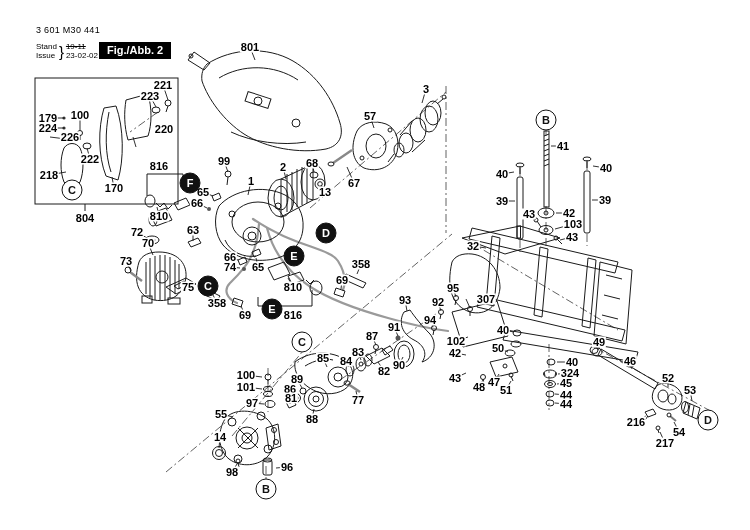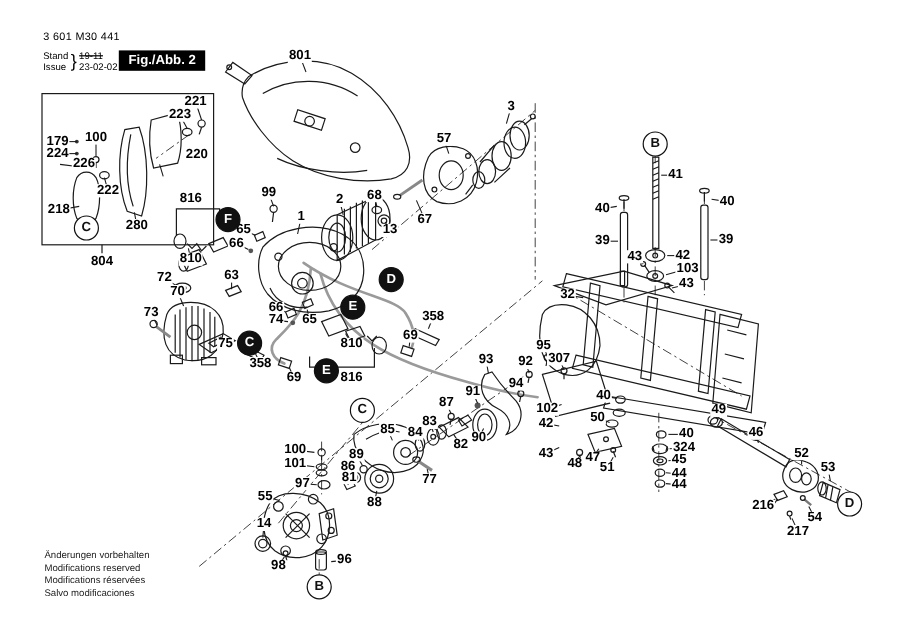--- a/index.html
+++ b/index.html
@@ -412,39 +412,33 @@
       <span>Issue</span>
     </span>
     <span class="brace">}</span>
     <span class="stand-col">
       <span class="date-old">19-11</span>
       <span>23-02-02</span>
     </span>
   </div>
   <div class="figbox">Fig./Abb. 2</div>
 
-  <div class="footer">
-    <div>Änderungen vorbehalten</div>
-    <div>Modifications reserved</div>
-    <div>Modifications réservées</div>
-    <div>Salvo modificaciones</div>
-  </div>
 
   <div style="position:absolute;inset:0;">
       <span class="part-label" style="left: 250px; top: 47px;">801</span>
       <span class="part-label" style="left: 163px; top: 85px;">221</span>
       <span class="part-label" style="left: 150px; top: 96px;">223</span>
       <span class="part-label" style="left: 48px; top: 118px;">179</span>
       <span class="part-label" style="left: 80px; top: 115px;">100</span>
       <span class="part-label" style="left: 48px; top: 128px;">224</span>
       <span class="part-label" style="left: 50px; top: 137px; margin-left: 20px;">226</span>
       <span class="part-label" style="left: 90px; top: 159px;">222</span>
       <span class="part-label" style="left: 136px; top: 129px; margin-left: 28px;">220</span>
       <span class="part-label" style="left: 49px; top: 175px;">218</span>
-      <span class="part-label" style="left: 114px; top: 188px;">280</span>
+      <span class="part-label" style="left: 114px; top: 188px;">170</span>
       <span class="part-label" style="left: 85px; top: 218px;">804</span>
       <span class="part-label" style="left: 426px; top: 89px;">3</span>
       <span class="part-label" style="left: 370px; top: 116px;">57</span>
       <span class="part-label" style="left: 224px; top: 161px;">99</span>
       <span class="part-label" style="left: 283px; top: 167px;">2</span>
       <span class="part-label" style="left: 312px; top: 163px;">68</span>
       <span class="part-label" style="left: 325px; top: 192px;">13</span>
       <span class="part-label" style="left: 354px; top: 183px;">67</span>
       <span class="part-label" style="left: 159px; top: 166px;">816</span>
       <span class="part-label" style="left: 159px; top: 216px;">810</span>
@@ -471,21 +465,21 @@
       <span class="part-label" style="left: 606px; top: 168px;">40</span>
       <span class="part-label" style="left: 502px; top: 201px;">39</span>
       <span class="part-label" style="left: 605px; top: 200px;">39</span>
       <span class="part-label" style="left: 529px; top: 214px;">43</span>
       <span class="part-label" style="left: 569px; top: 213px;">42</span>
       <span class="part-label" style="left: 573px; top: 224px;">103</span>
       <span class="part-label" style="left: 572px; top: 237px;">43</span>
       <span class="part-label" style="left: 405px; top: 300px;">93</span>
       <span class="part-label" style="left: 453px; top: 288px;">95</span>
       <span class="part-label" style="left: 438px; top: 302px;">92</span>
-      <span class="part-label" style="left: 466px; top: 299px;">307</span>
+      <span class="part-label" style="left: 486px; top: 299px;">307</span>
       <span class="part-label" style="left: 430px; top: 320px;">94</span>
       <span class="part-label" style="left: 394px; top: 327px;">91</span>
       <span class="part-label" style="left: 372px; top: 336px;">87</span>
       <span class="part-label" style="left: 456px; top: 341px;">102</span>
       <span class="part-label" style="left: 455px; top: 353px;">42</span>
       <span class="part-label" style="left: 498px; top: 348px;">50</span>
       <span class="part-label" style="left: 455px; top: 378px;">43</span>
       <span class="part-label" style="left: 479px; top: 387px;">48</span>
       <span class="part-label" style="left: 494px; top: 382px;">47</span>
       <span class="part-label" style="left: 506px; top: 390px;">51</span>

